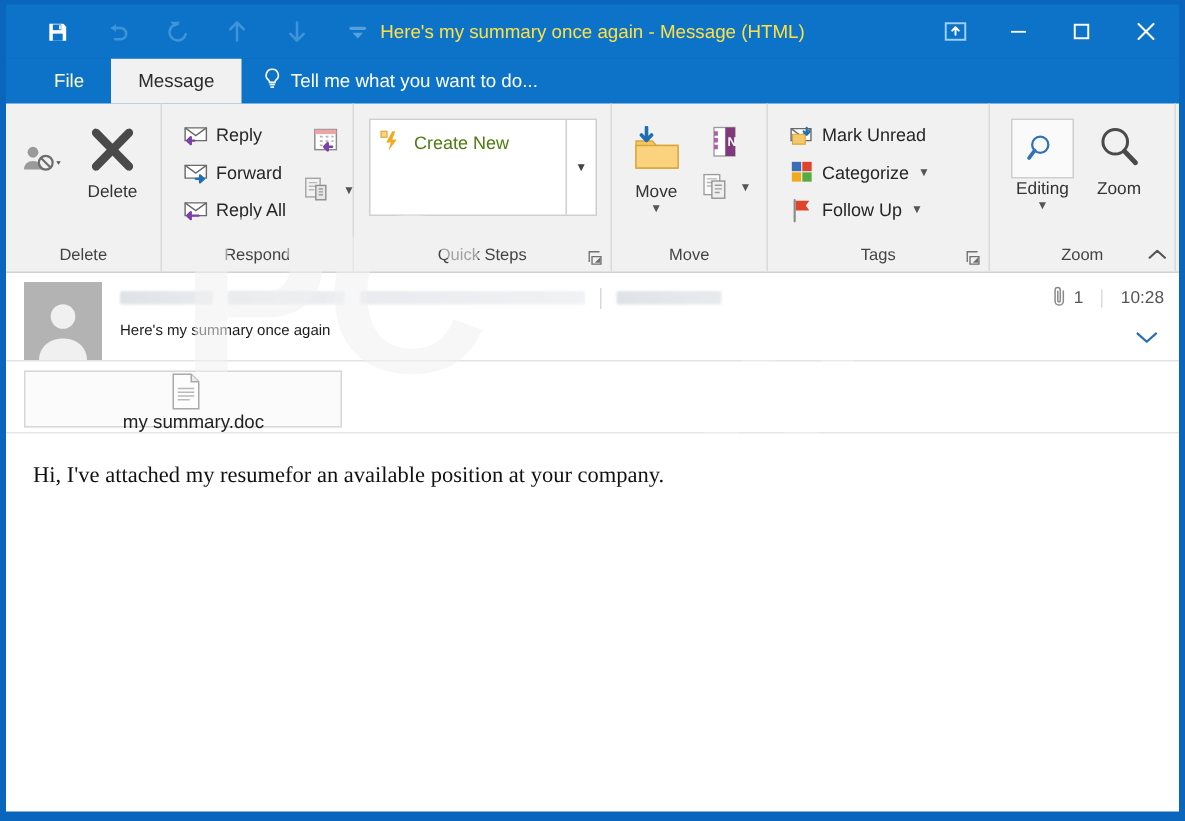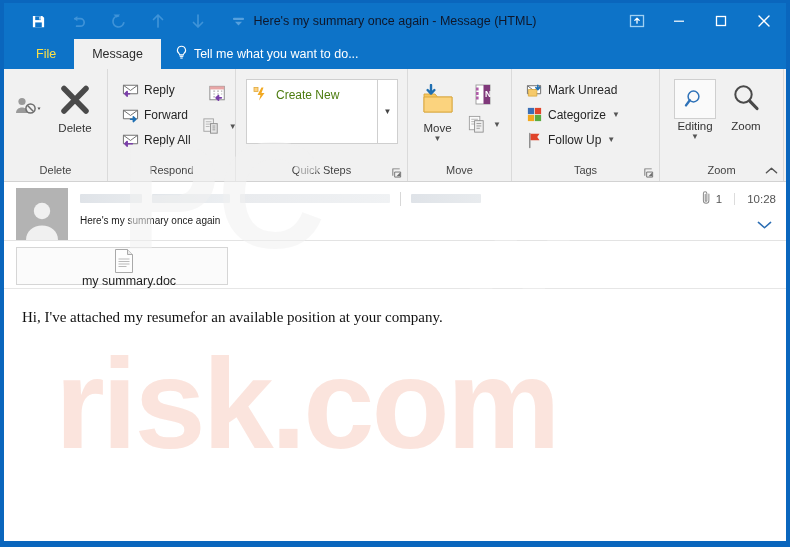--- a/index.html
+++ b/index.html
@@ -28,42 +28,42 @@
   .qat-btn {
     width: 40px; height: 30px;
     display: flex; align-items: center; justify-content: center;
     color: #ffffff;
   }
   .qat-btn.dim { color: #3f93d8; }
   .qat-btn svg { display: block; }
   #title-text {
     position: absolute; left: 0; right: 0; top: 0; bottom: 0;
     display: flex; align-items: center; justify-content: center;
-    color: #0f172a; font-size: 12.5px;
+    color: #fde047; font-size: 12.5px;
     pointer-events: none;
   }
   .wincontrols { margin-left: auto; display: flex; align-items: center; height: 36px; z-index: 2; }
   .wc {
     width: 42px; height: 32px;
     display: flex; align-items: center; justify-content: center;
     color: #fff;
   }
   .wc-close { width: 44px; }
 
   
   #tabstrip {
     height: 30px; flex: 0 0 30px;
     background: #0d73c8;
     display: flex; align-items: flex-end;
     padding-left: 14px;
   }
   .tab {
     height: 30px; padding: 0 18px;
     display: flex; align-items: center; justify-content: center;
-    color: #fde047; font-size: 12.5px;
+    color: #fef9c3; font-size: 12.5px;
   }
   .tab.active {
     background: #f1f1f1; color: #2b2b2b;
   }
   .tellme {
     display: flex; align-items: center; gap: 6px;
     color: #ffffff; font-size: 12.5px;
     height: 30px; padding-left: 14px;
   }
 
@@ -602,17 +602,16 @@
       <span class="chip-caret">▼</span>
     </div>
   </div>
 
   <div id="msg-body">
     <div id="body-text">Hi, I've attached my resumefor an available position at your company.</div>
   </div>
 
   <div id="watermark">
     <div class="wm-slashes" style="left:470px; top:150px; font-size:190px; transform:skewX(-18deg); color:rgba(255,255,255,0.22);">//</div>
-    <div class="wm-text" style="left:55px; top:330px; font-size:128px;">risk.com</div>
     <div class="wm-text" style="left:120px; top:110px; font-size:150px; color:rgba(240,240,240,0.55);">PC</div>
   </div>
 
 </div>
 
 </body></html>

